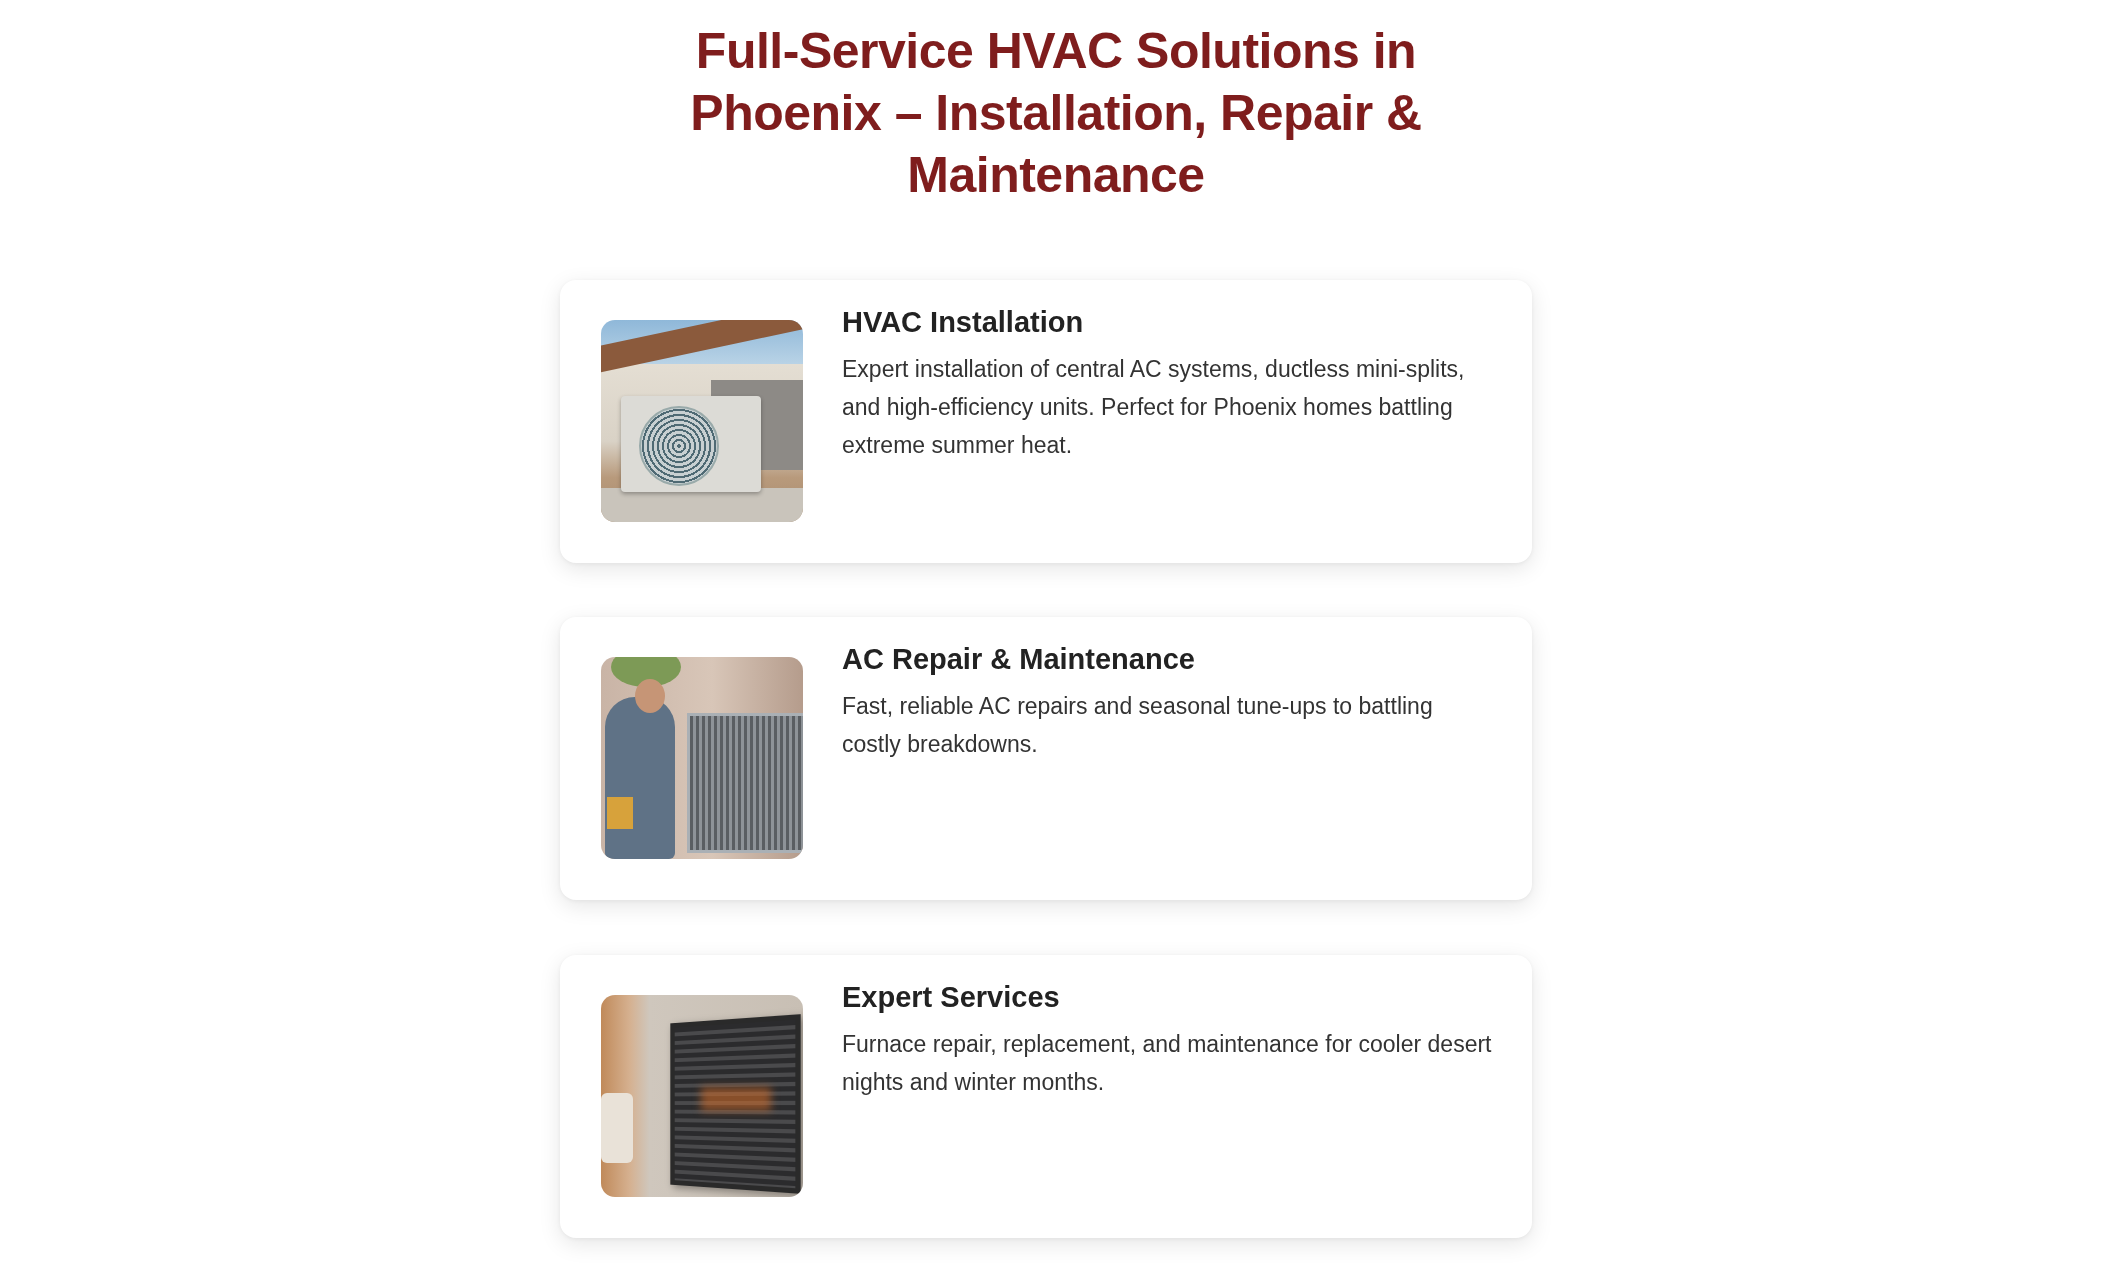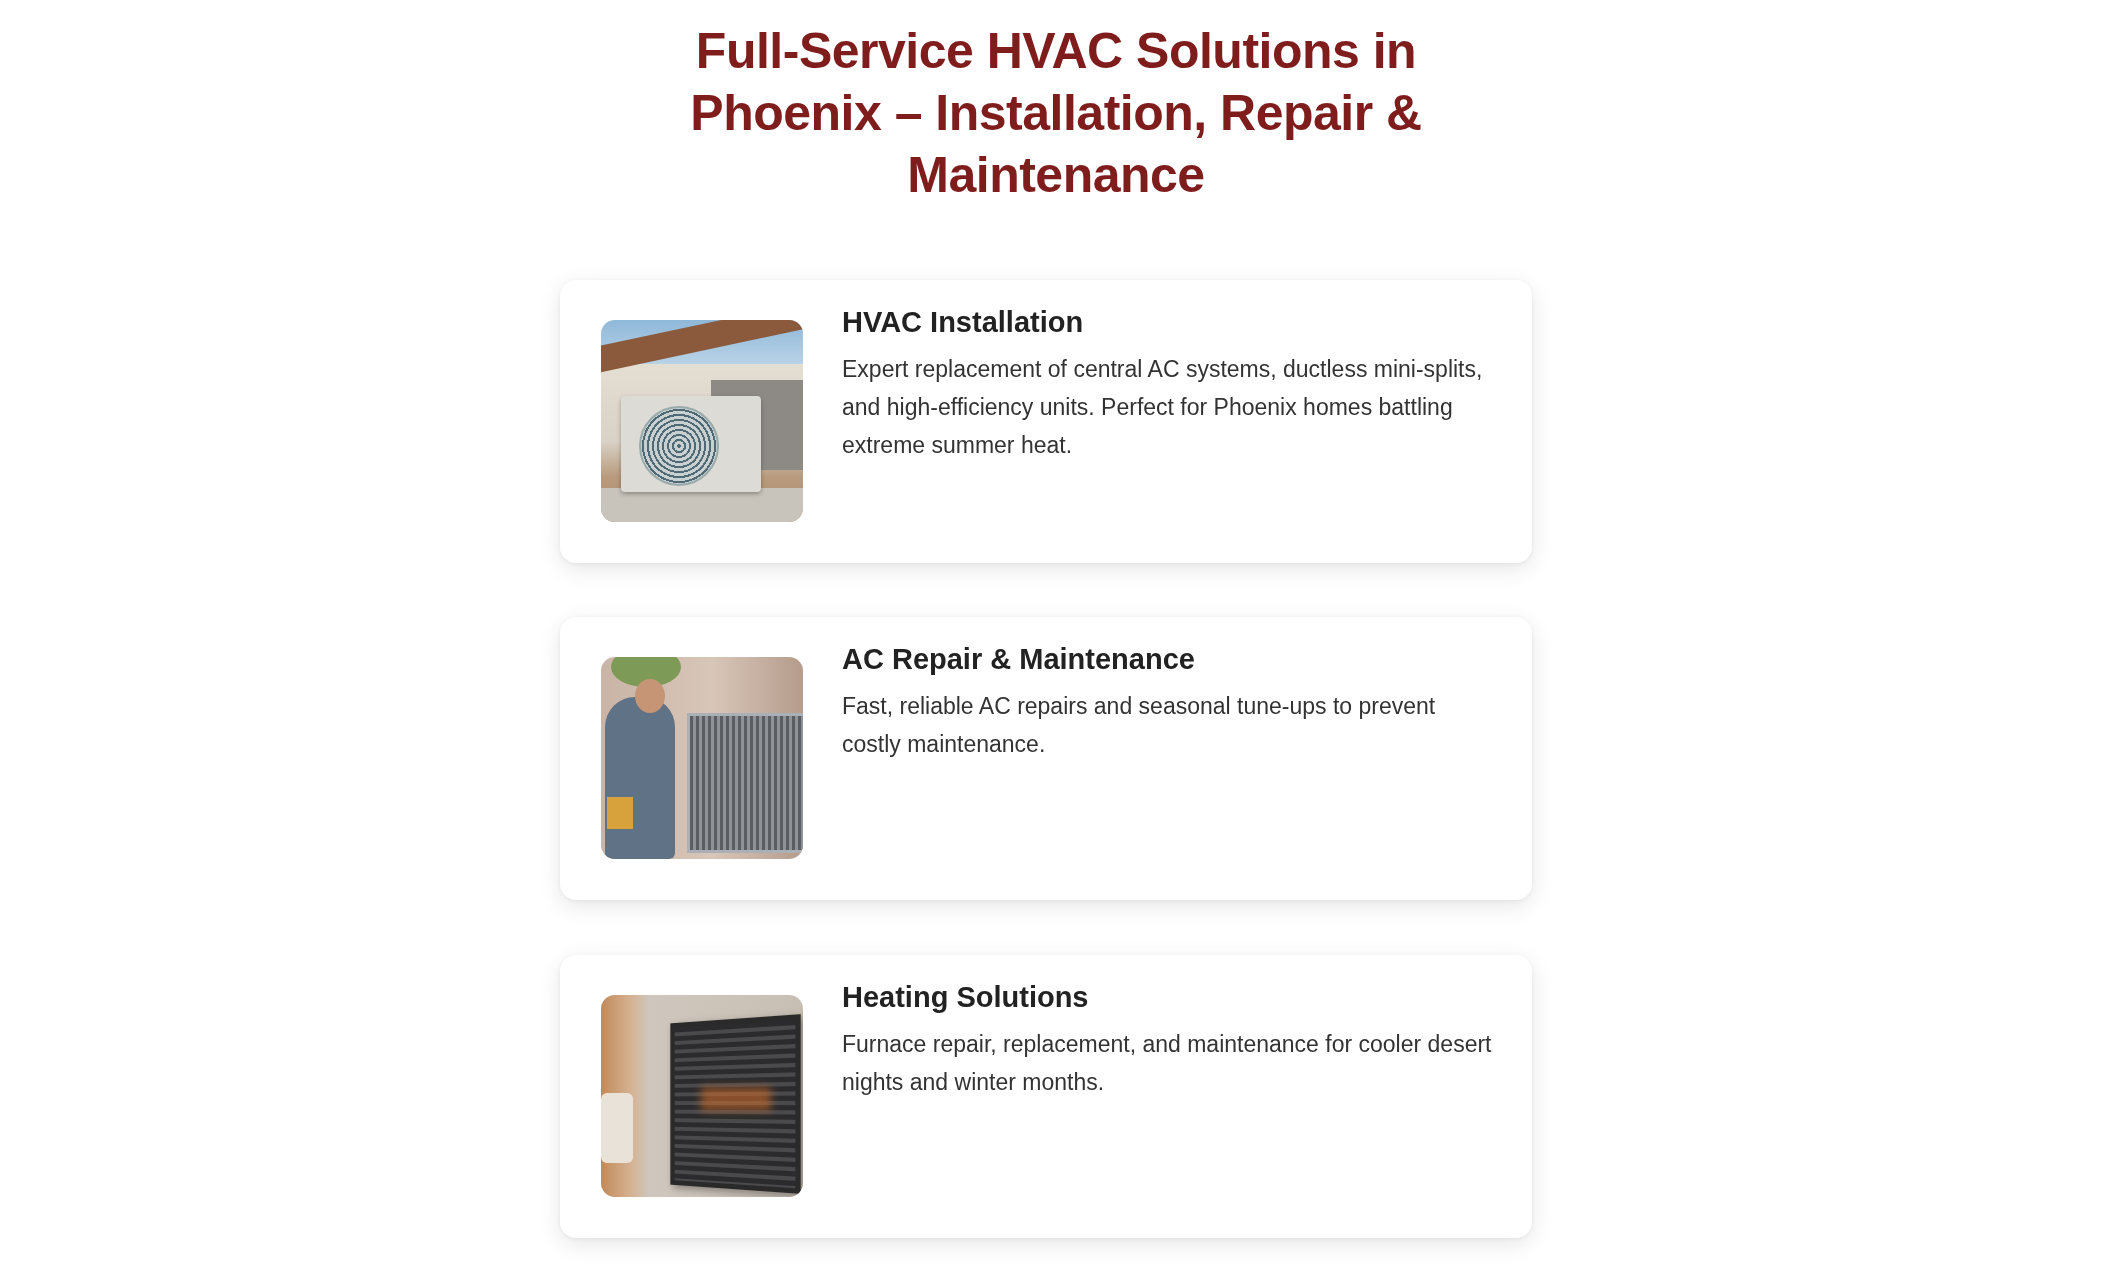--- a/index.html
+++ b/index.html
@@ -64,41 +64,41 @@
 <div class="card" style="top:280px">
   <div class="card-img img-install" aria-label="Outdoor AC condenser unit installed beside a desert home">
     <div class="roof"></div>
       <div class="garage"></div>
       <div class="pad"></div>
       <div class="unit"></div>
       <div class="fan"></div>
   </div>
   <div class="card-body">
     <h3 class="card-title">HVAC Installation</h3>
-    <p class="card-desc">Expert replacement of central AC systems, ductless mini-splits, and high-efficiency units. Perfect for Phoenix homes battling extreme summer heat.</p>
+    <p class="card-desc">Expert installation of central AC systems, ductless mini-splits, and high-efficiency units. Perfect for Phoenix homes battling extreme summer heat.</p>
   </div>
 </div>
 
 <div class="card" style="top:617px">
   <div class="card-img img-repair" aria-label="Technician servicing an outdoor air conditioning unit">
     <div class="palm"></div>
       <div class="unit"></div>
       <div class="person"></div>
       <div class="head"></div>
       <div class="belt"></div>
   </div>
   <div class="card-body">
     <h3 class="card-title">AC Repair &amp; Maintenance</h3>
-    <p class="card-desc">Fast, reliable AC repairs and seasonal tune-ups to prevent costly maintenance.</p>
+    <p class="card-desc">Fast, reliable AC repairs and seasonal tune-ups to battling costly breakdowns.</p>
   </div>
 </div>
 
 <div class="card" style="top:955px">
   <div class="card-img img-heat" aria-label="Wall-mounted heating vent with warm glow">
     <div class="sofa"></div>
       <div class="vent"></div>
       <div class="glow"></div>
   </div>
   <div class="card-body">
-    <h3 class="card-title">Heating Solutions</h3>
+    <h3 class="card-title">Expert Services</h3>
     <p class="card-desc">Furnace repair, replacement, and maintenance for cooler desert nights and winter months.</p>
   </div>
 </div>
 
 </body></html>

